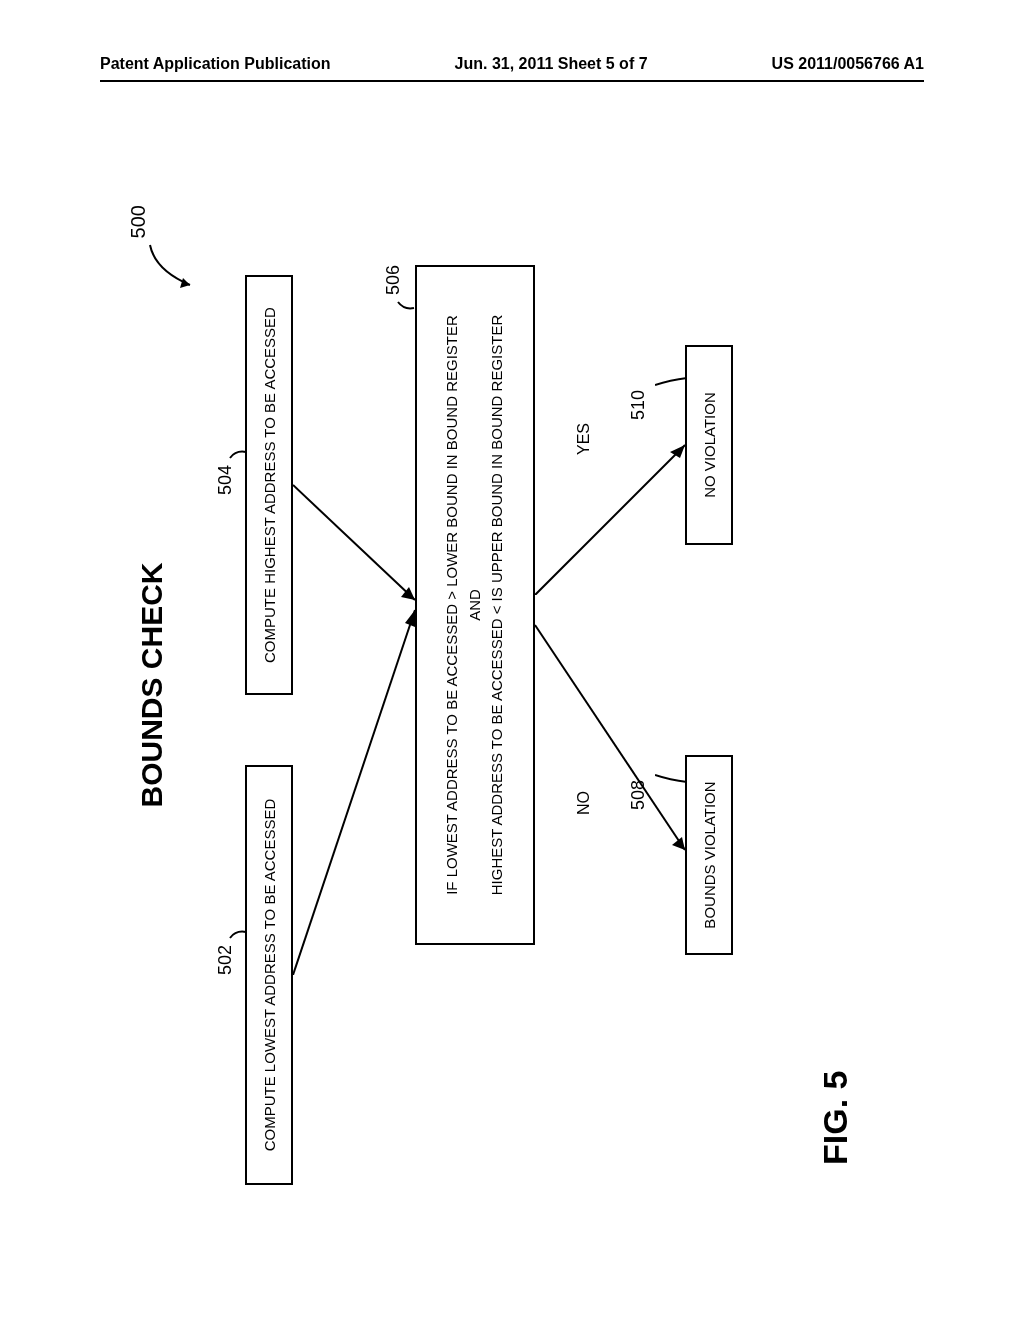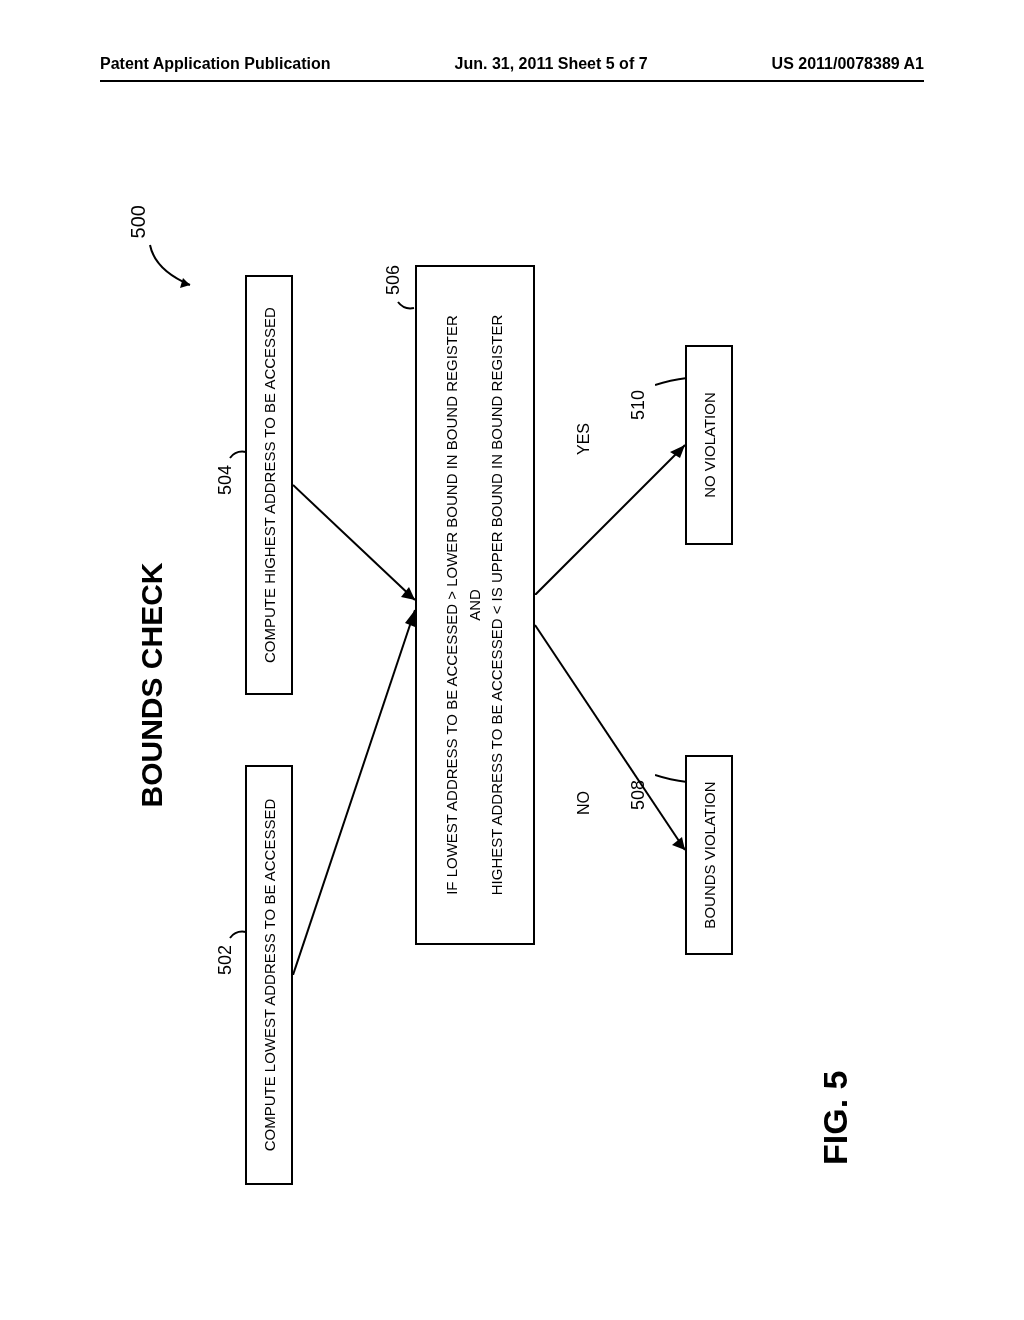--- a/index.html
+++ b/index.html
@@ -189,21 +189,21 @@
     .arrow-head {
       fill: #000;
     }
   </style>
 </head>
 <body>
 
 <div class="header">
   <span>Patent Application Publication</span>
   <span>Jun. 31, 2011 Sheet 5 of 7</span>
-  <span>US 2011/0078389 A1</span>
+  <span>US 2011/0056766 A1</span>
 </div>
 <div class="header-divider"></div>
 
 <div class="diagram-area">
   <div class="rotated-content">
     <div class="title">BOUNDS CHECK</div>
     <div class="ref-500">500</div>
 
     <svg class="curve-500" width="50" height="50">
       <path d="M 45 5 Q 20 10 5 45" class="arrow-line"></path>

